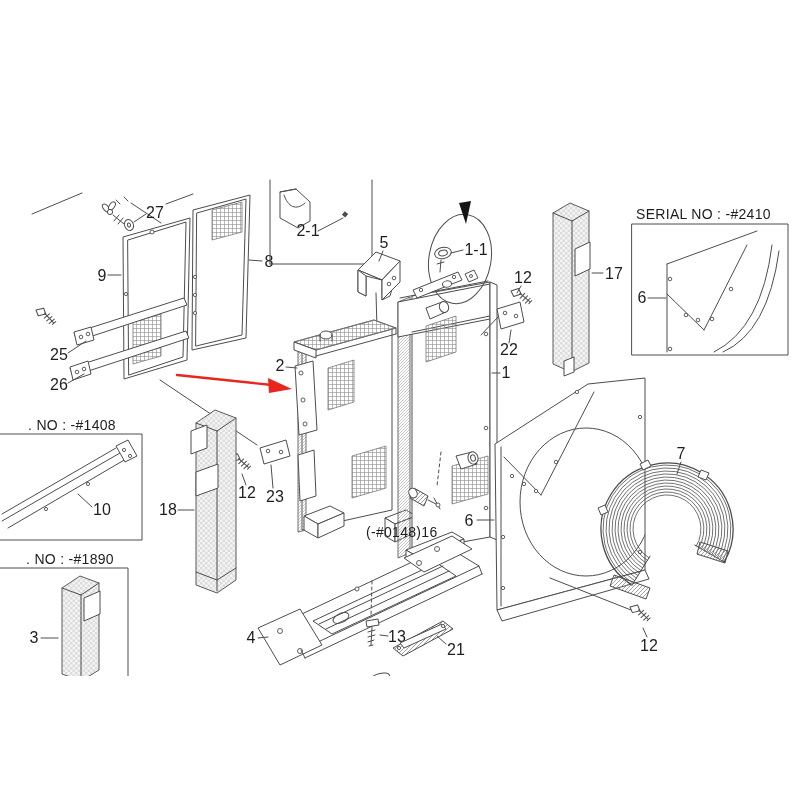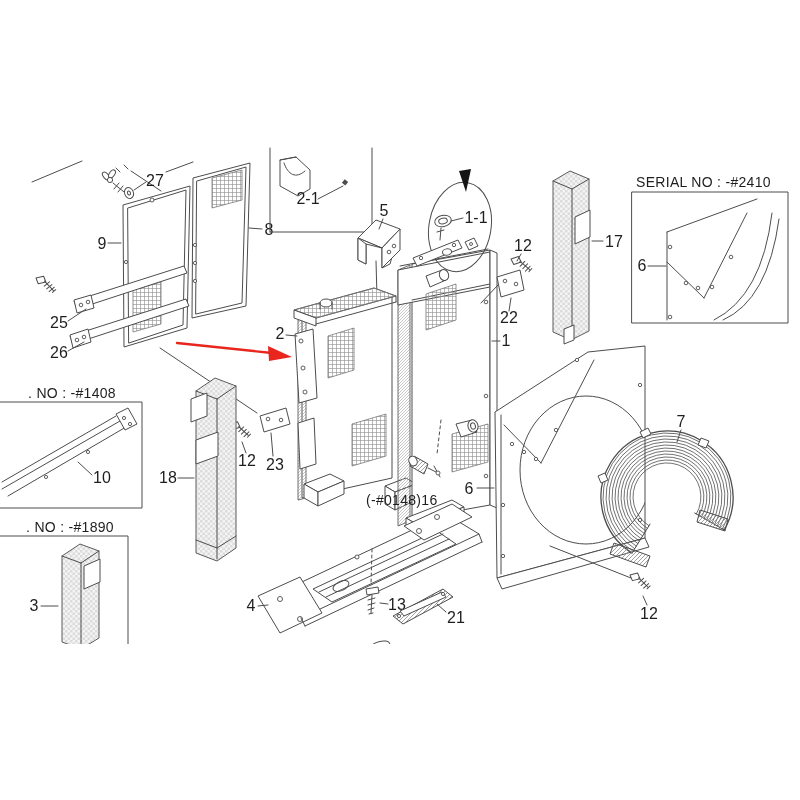--- a/index.html
+++ b/index.html
@@ -1,16 +1,16 @@
 <!DOCTYPE html>
 <html><head>
 <meta charset="utf-8">
 <style>
   html,body{margin:0;padding:0;background:#fff;}
-  .stage{position:relative;width:800px;height:644px;background:#fff;overflow:hidden;}
+  .stage{position:relative;width:800px;height:644px;background:#fff;overflow:hidden;margin-top:32px;}
   svg{display:block;}
   .ln{fill:none;stroke:#4d4d4d;stroke-width:1;stroke-linecap:round;stroke-linejoin:round;}
   .fw{fill:#ffffff;stroke:#4d4d4d;stroke-width:1;stroke-linejoin:round;}
   .fm{fill:url(#foam);stroke:#5a5a5a;stroke-width:1;stroke-linejoin:round;}
   .ms{fill:url(#mesh);stroke:#777;stroke-width:0.8;}
   .ht{fill:url(#hatch);stroke:#4d4d4d;stroke-width:1;}
   .fh{fill:url(#finehatch);stroke:#4d4d4d;stroke-width:0.8;}
   .dsh{stroke-dasharray:3,3;}
   .sc{fill:#ffffff;stroke:#4d4d4d;stroke-width:0.9;}
   .dt{fill:#4d4d4d;stroke:none;}

